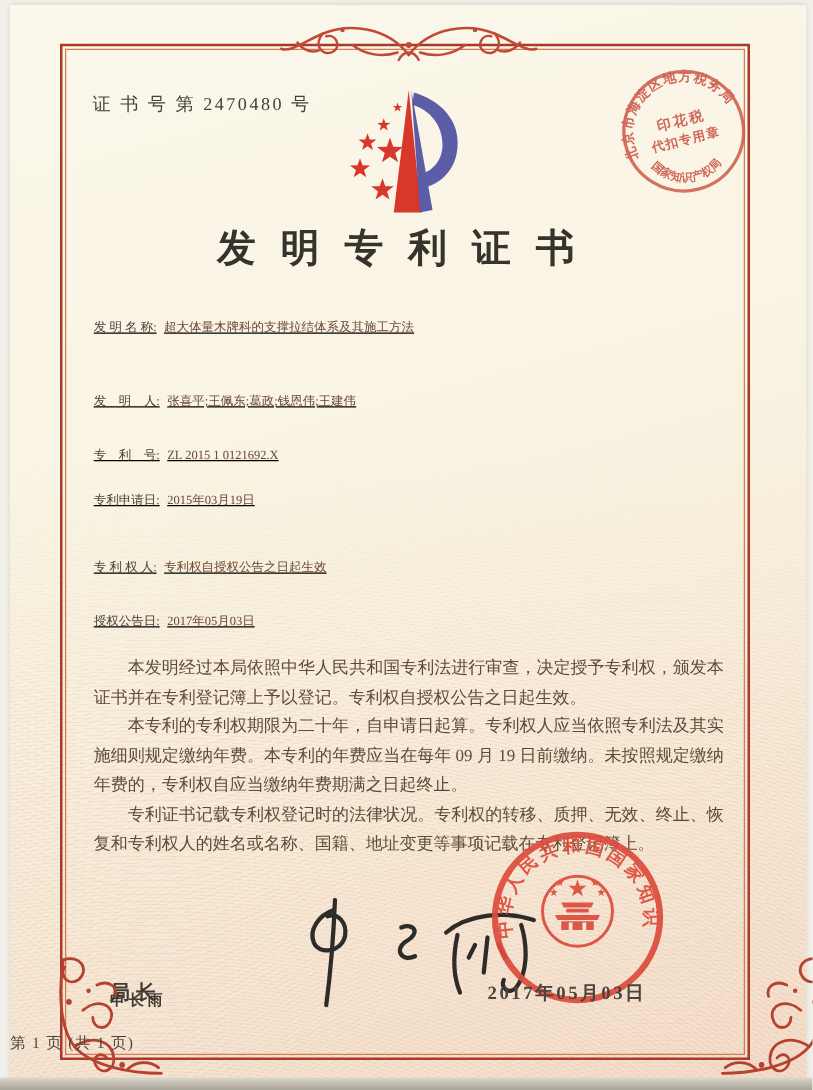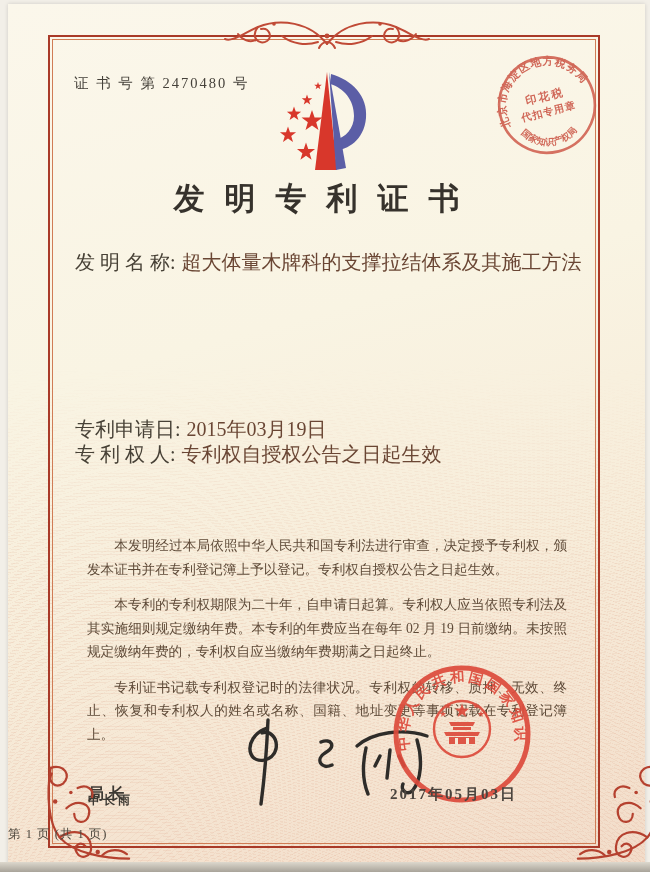--- a/index.html
+++ b/index.html
@@ -37,30 +37,30 @@
   }
   .abs{position:absolute;}
   .cert-number{
     left:66px;top:70px;font-size:14.5px;color:#45413a;letter-spacing:2px;
   }
   .page-title{
     left:0;top:174px;width:100%;text-align:center;
     font-size:31px;font-weight:bold;color:#36322c;
     letter-spacing:20px;box-sizing:border-box;
   }
-  .field-row{left:67px;font-size:20px;line-height:21px;white-space:nowrap;}
+  .field-row{left:67px;font-size:10px;line-height:21px;white-space:nowrap;text-decoration:underline;}
   .field-label{color:#474136;}
   .field-value{color:#6a4634;margin-left:6px;}
   .row-0{top:248px;} .row-1{top:307px;} .row-2{top:350px;}
-  .row-3{top:415px;text-align:right;} .row-4{top:440px;} .row-5{top:483px;}
+  .row-3{top:386px;text-align:right;} .row-4{top:440px;} .row-5{top:483px;}
   .body-text{
     left:67px;top:518px;width:504px;color:#5e4a38;
     font-size:13.6px;line-height:23.5px;text-align:justify;
   }
-  .body-text p{margin:12px;text-indent:2em;}
+  .body-text p{margin:0;text-indent:2em;}
   .officer-title{left:80px;top:780px;font-size:16px;color:#3d3933;letter-spacing:5px;font-weight:bold;}
   .officer-name{left:80px;top:788px;font-size:12px;color:#3d3933;letter-spacing:3px;font-weight:bold;}
   .signature{left:225px;top:712px;width:205px;height:98px;}
   .big-seal{left:381px;top:657px;width:146px;height:146px;opacity:.92;}
   .seal-date{
     left:382px;top:781px;font-size:15px;font-weight:bold;color:#4a443e;
     letter-spacing:2px;white-space:nowrap;
   }
   .footer-page{
     left:0;top:822px;width:100%;
@@ -132,30 +132,39 @@
     </text>
     <text x="60" y="55" text-anchor="middle" font-size="11" fill="#c94f3f" font-weight="bold" letter-spacing="2">印花税</text>
     <text x="60" y="70" text-anchor="middle" font-size="10" fill="#c94f3f" font-weight="bold" letter-spacing="1">代扣专用章</text>
   </svg>
 
   <div class="abs page-title">发明专利证书</div>
 
   <div class="abs field-row row-0">
     <span class="field-label">发 明 名 称:</span><span class="field-value">超大体量木牌科的支撑拉结体系及其施工方法</span>
   </div>
+  <div class="abs field-row row-1">
+    <span class="field-label">发　明　人:</span><span class="field-value">张喜平;王佩东;葛政;钱恩伟;王建伟</span>
+  </div>
+  <div class="abs field-row row-2">
+    <span class="field-label">专　利　号:</span><span class="field-value">ZL 2015 1 0121692.X</span>
+  </div>
   <div class="abs field-row row-3">
     <span class="field-label">专利申请日:</span><span class="field-value">2015年03月19日</span>
   </div>
   <div class="abs field-row row-4">
     <span class="field-label">专 利 权 人:</span><span class="field-value">专利权自授权公告之日起生效</span>
   </div>
+  <div class="abs field-row row-5">
+    <span class="field-label">授权公告日:</span><span class="field-value">2017年05月03日</span>
+  </div>
 
   <div class="abs body-text">
     <p>本发明经过本局依照中华人民共和国专利法进行审查，决定授予专利权，颁发本证书并在专利登记簿上予以登记。专利权自授权公告之日起生效。</p>
-    <p>本专利的专利权期限为二十年，自申请日起算。专利权人应当依照专利法及其实施细则规定缴纳年费。本专利的年费应当在每年 02 月 19 日前缴纳。未按照规定缴纳年费的，专利权自应当缴纳年费期满之日起终止。</p>
+    <p>本专利的专利权期限为二十年，自申请日起算。专利权人应当依照专利法及其实施细则规定缴纳年费。本专利的年费应当在每年 09 月 19 日前缴纳。未按照规定缴纳年费的，专利权自应当缴纳年费期满之日起终止。</p>
     <p>专利证书记载专利权登记时的法律状况。专利权的转移、质押、无效、终止、恢复和专利权人的姓名或名称、国籍、地址变更等事项记载在专利登记簿上。</p>
   </div>
 
   <div class="abs officer-title">局长</div>
   <div class="abs officer-name">申长雨</div>
 
   <svg class="abs signature" viewBox="0 0 205 98">
     <g stroke="#2e2c29" stroke-width="3.4" fill="none" stroke-linecap="round" stroke-linejoin="round">
       <path d="M34,12 C22,16 14,28 18,38 C22,48 40,46 43,33 C45,22 37,14 29,17"></path>
       <path d="M35,4 C34,28 32,58 28,88"></path>

